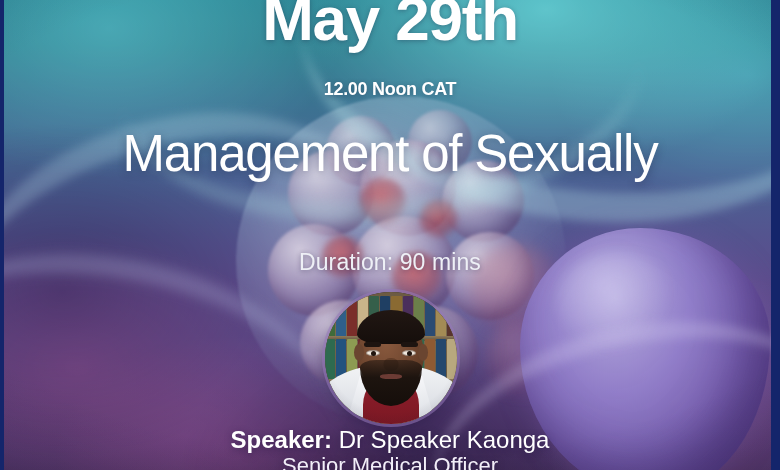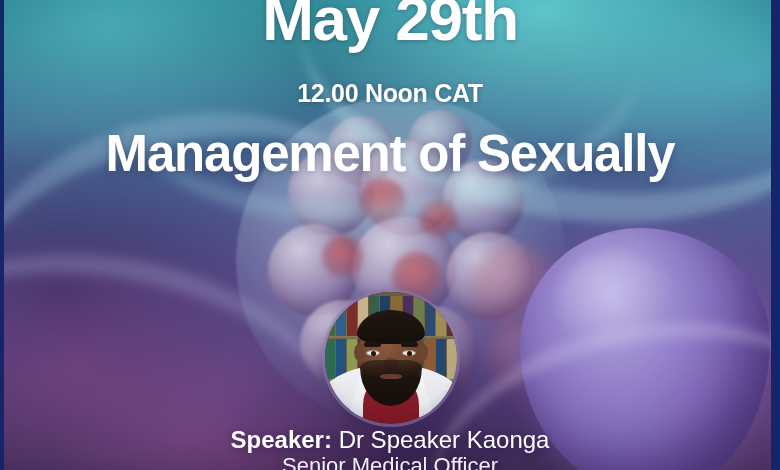--- a/index.html
+++ b/index.html
@@ -186,35 +186,35 @@
 
   .date-line{
     top:-14px;
     font-size:62px;
     font-weight:700;
     letter-spacing:-1.2px;
     line-height:1.08;
   }
   .time-line{
     top:79px;
-    font-size:25px;
+    font-size:18px;
     font-weight:700;
     letter-spacing:-.3px;
   }
 
   .title-wrap{
     position:absolute;
     top:124px;left:0;right:0;
     text-align:center;
     color:#fff;
     text-shadow:0 2px 8px rgba(25,25,60,.34);
   }
   .title-l1,.title-l2{
     font-size:51px;
-    font-weight:700;
+    font-weight:400;
     letter-spacing:-1.2px;
     line-height:1.16;
     white-space:nowrap;
   }
 
   .duration{
     top:249px;
     font-size:23px;
     font-weight:400;
     color:#eef0f6;
@@ -405,20 +405,21 @@
   <div class="content">
 
     <div class="txt date-line">May 29th</div>
 
     <div class="txt time-line">12.00 Noon CAT</div>
 
     <div class="title-wrap">
       <div class="title-l1">Management of Sexually</div>
     </div>
 
+    <div class="txt duration">Duration: 90 mins</div>
 
     <div class="portrait">
       <div class="pt-inner">
         <div class="shelf-bg"></div>
 
         <div class="shelf-row sr1">
           <div class="book" style="background:#3f6b3a"></div>
           <div class="book" style="background:#2f5f8a"></div>
           <div class="book" style="background:#7a2e2a"></div>
           <div class="book" style="background:#c9b48a"></div>

